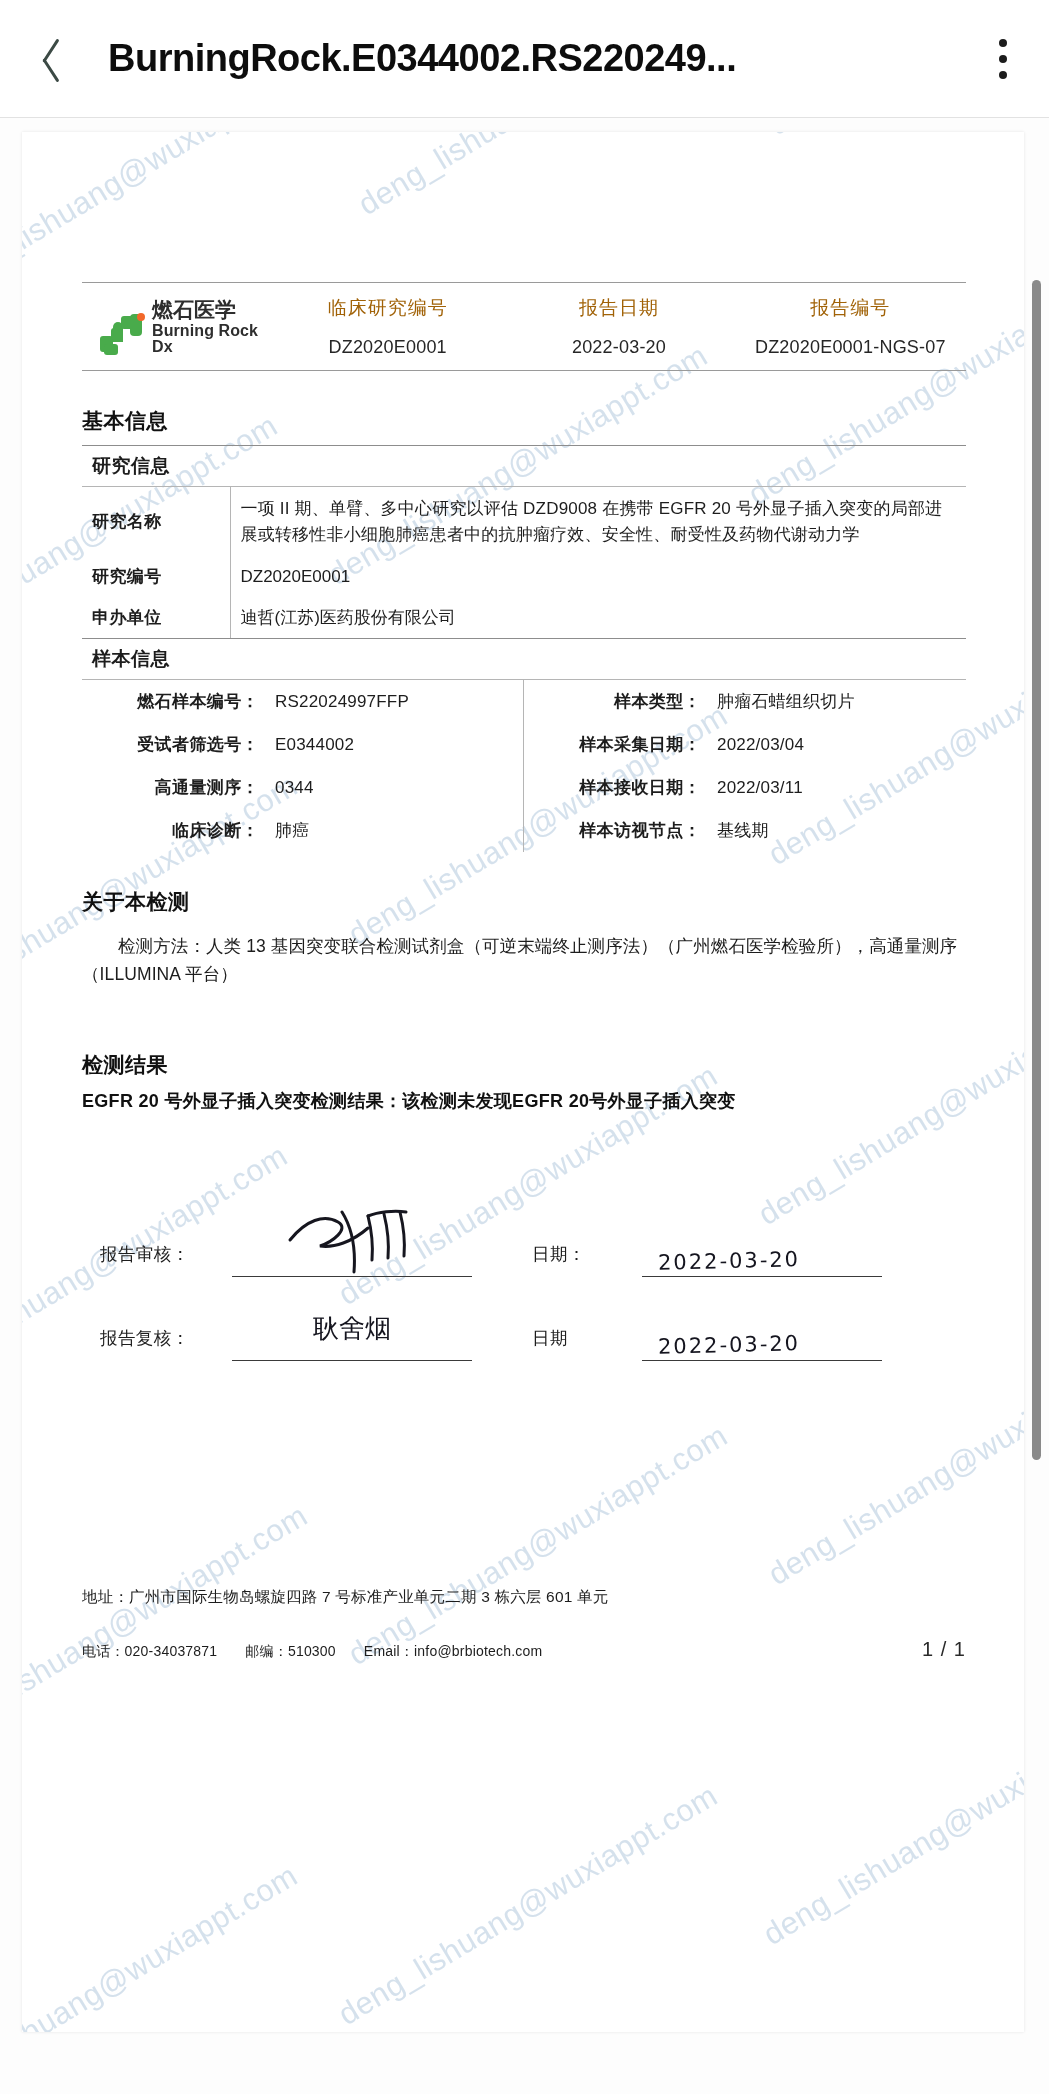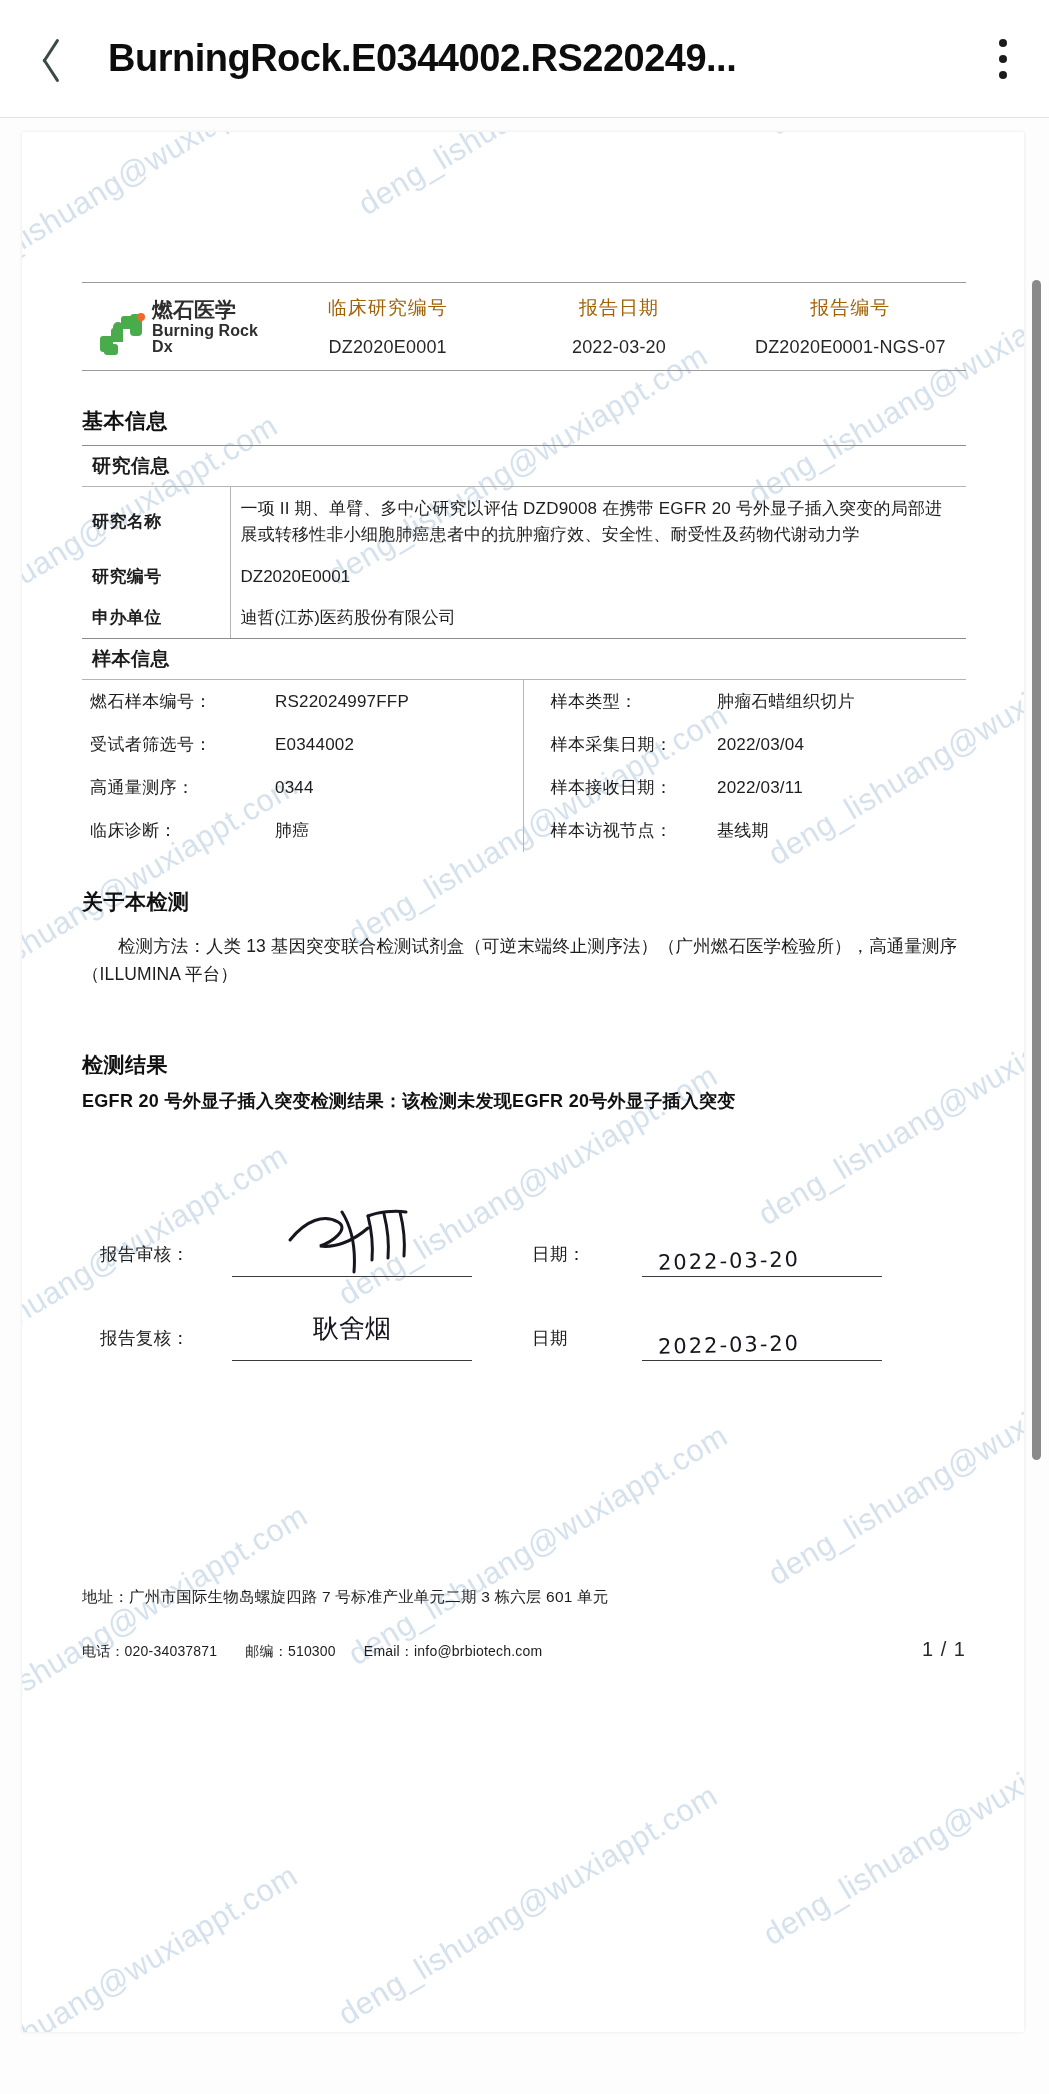--- a/index.html
+++ b/index.html
@@ -233,21 +233,21 @@
   .tbl .end { border-bottom: 1.6px solid #8d8d8d; }
 
   .study-name {
     line-height: 1.5;
     letter-spacing: 0.2px;
   }
 
   
   .tbl2 { width: 100%; border-collapse: collapse; font-size: 17px; color: #1d1d1d; }
   .tbl2 td { padding: 10px 8px; vertical-align: middle; }
-  .tbl2 .k { font-weight: normal; width: 180px; white-space: nowrap; letter-spacing: 0.4px; }
+  .tbl2 .k { font-weight: bold; width: 180px; white-space: nowrap; letter-spacing: 0.4px; text-align: right; }
   .tbl2 .v { width: 250px; letter-spacing: 0.2px; }
   .tbl2 .sep { border-left: 1px solid #b5b5b5; padding-left: 26px; }
 
   
   .para {
     font-size: 17.5px;
     color: #1d1d1d;
     line-height: 1.62;
     margin-top: 16px;
     letter-spacing: 0.1px;

